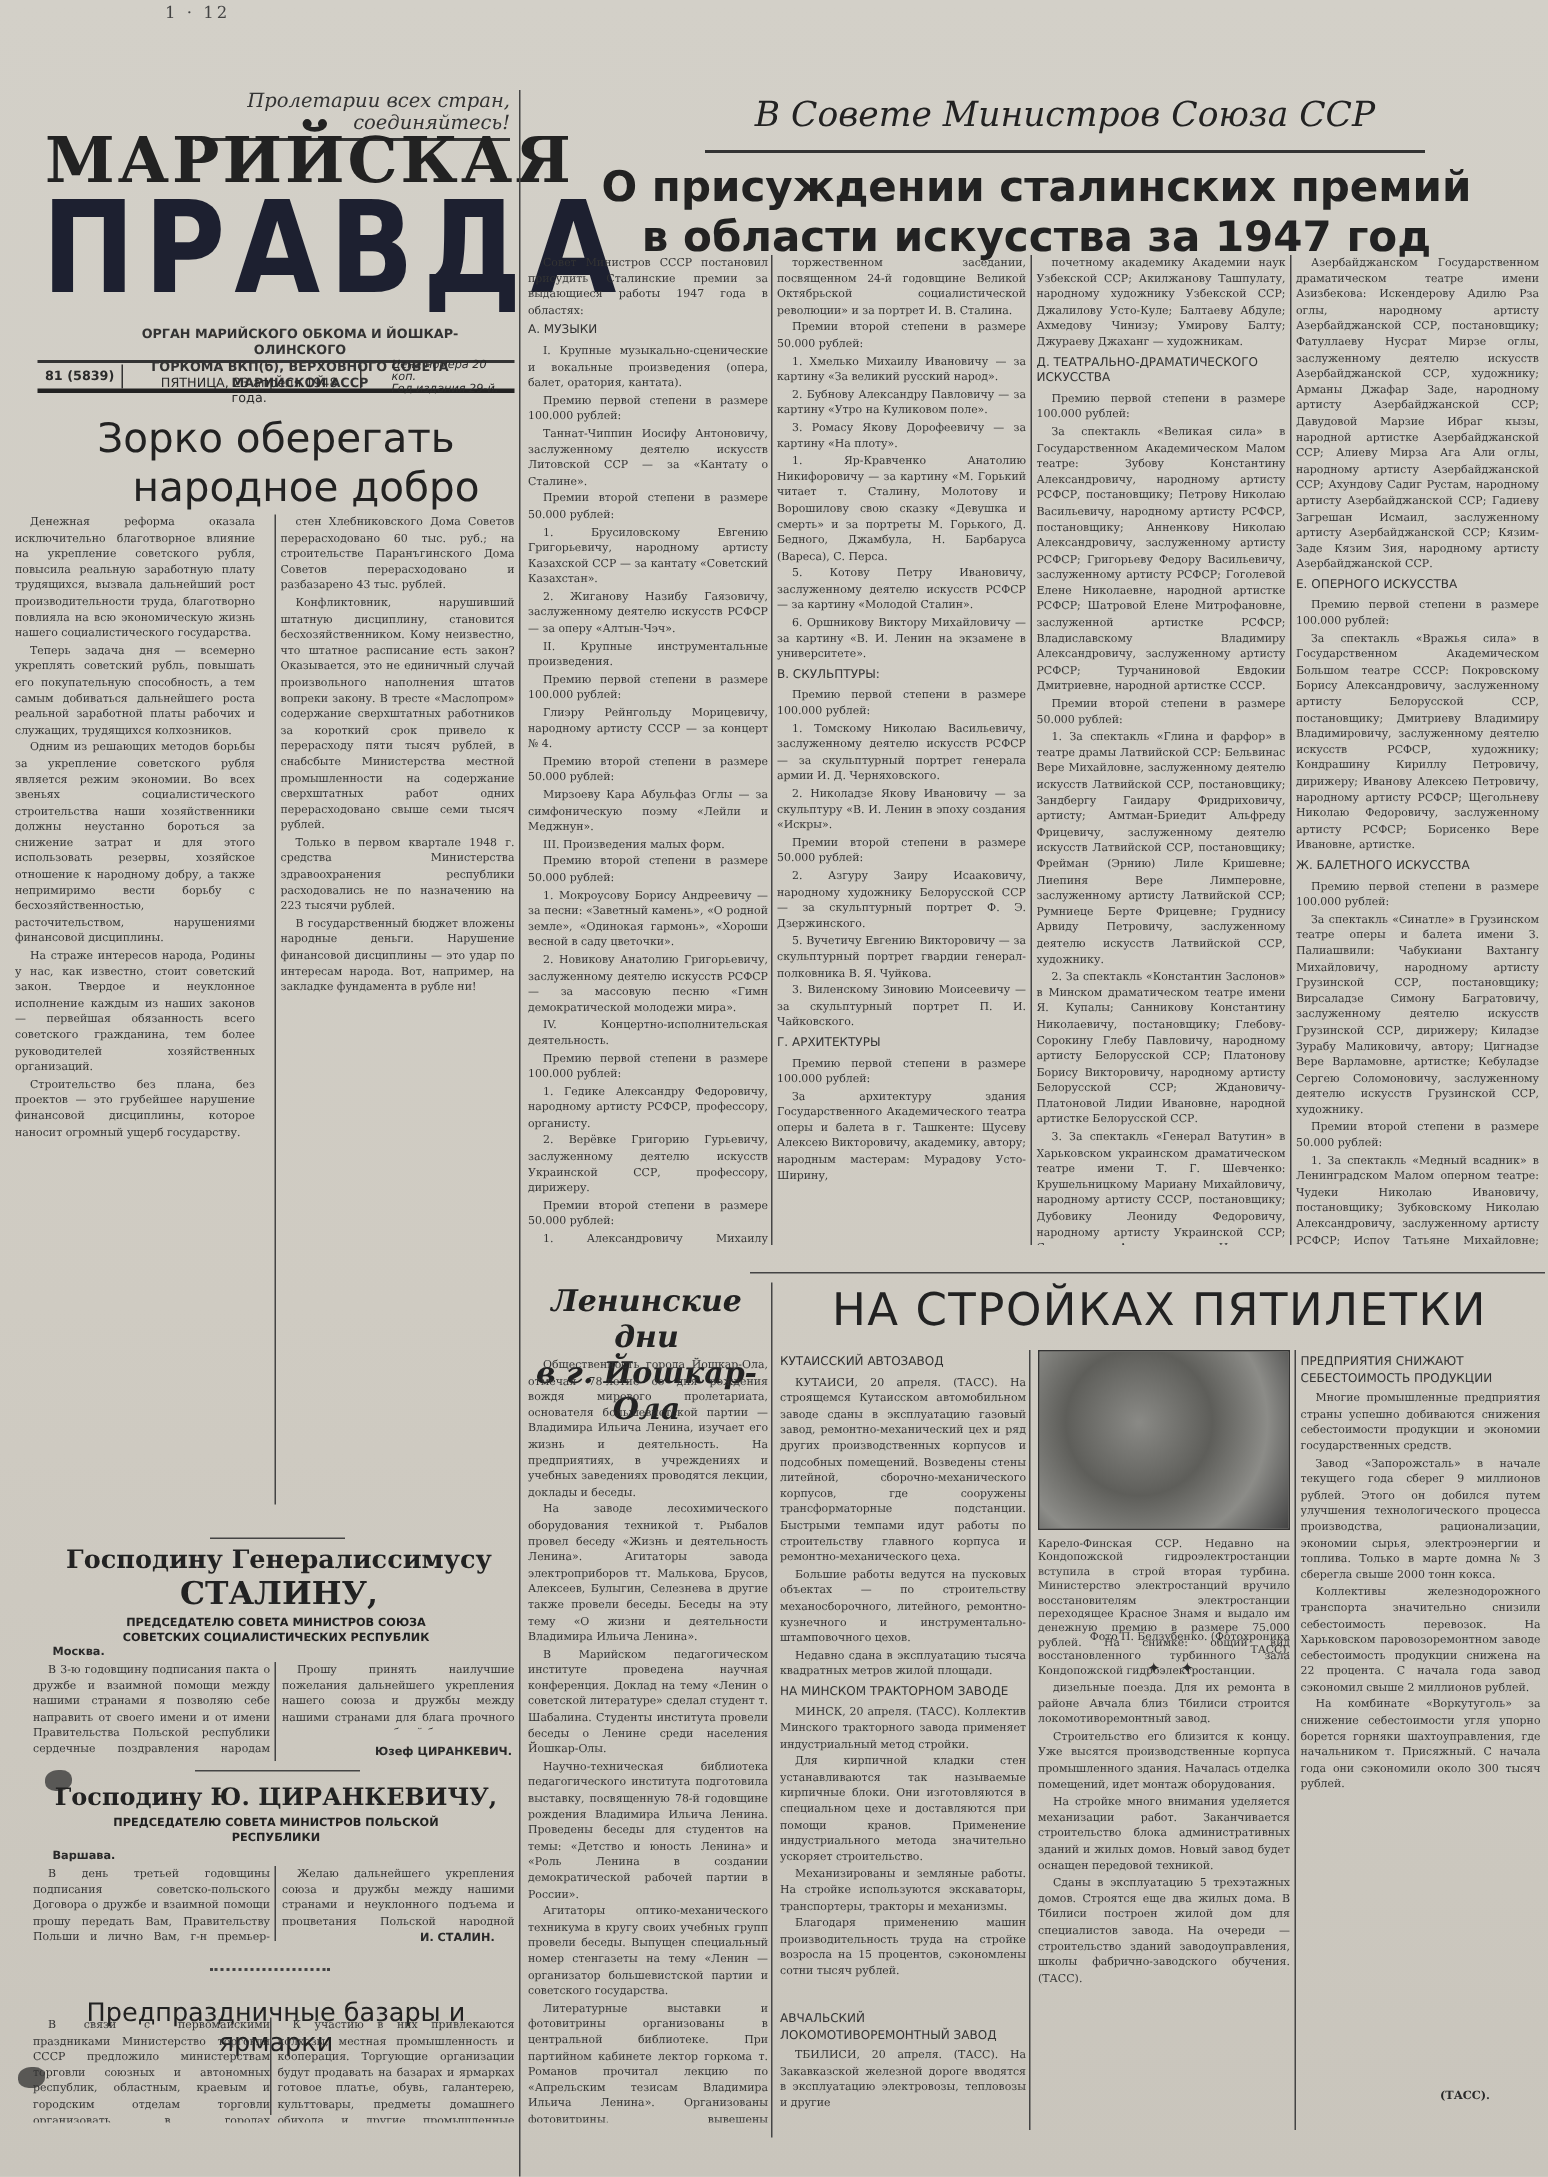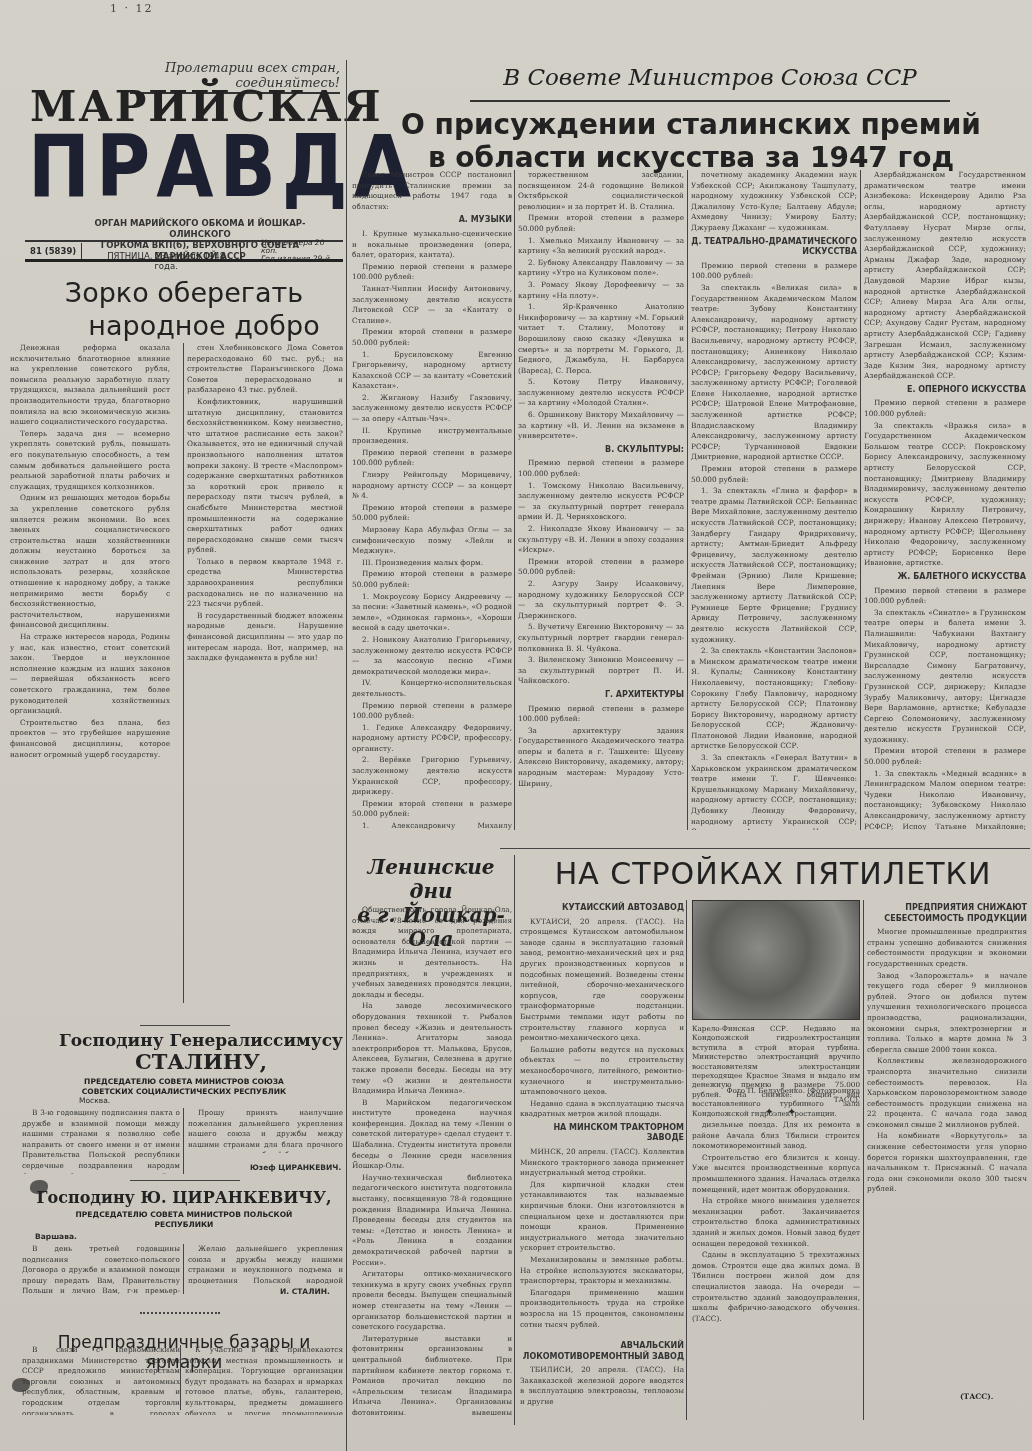--- a/index.html
+++ b/index.html
@@ -22,21 +22,21 @@
   .issuebar div { padding: 0 5px; }
   .issuebar .sep { border-left: 1px solid #333; height: 16px; }
   .price { font-size: 7.5px; line-height: 8px; font-style: italic; }
   .h-sans { font-family: "DejaVu Sans", sans-serif; font-weight: bold; text-align: center; color: #222; }
   .h-serif { font-family: "DejaVu Serif", serif; font-weight: bold; text-align: center; color: #222; }
   .kicker { left: 470px; top: 64px; width: 480px; font-style: italic; font-size: 23px; text-align: center; color: #222; }
   .kline { left: 470px; top: 100px; width: 480px; border-top: 2px solid #333; }
   .mainhead { left: 350px; top: 108px; width: 682px; font-size: 28px; line-height: 33px; }
   .col { font-size: 7.3px; line-height: 10.6px; text-align: justify; color: #333; overflow: hidden; }
   .col p { text-indent: 10px; margin-bottom: 1px; }
-  .col .sub { text-align: right; font-family: "DejaVu Sans", sans-serif; font-weight: bold; font-size: 8px; margin: 3px 0; text-indent: 0; }
+  .col .sub { text-align: left; font-family: "DejaVu Sans", sans-serif; font-weight: normal; font-size: 8px; margin: 3px 0; text-indent: 0; }
   .vrule { border-left: 1px solid #444; }
   .hrule { border-top: 1px solid #444; }
   .photo { background: radial-gradient(circle at 40% 40%, #8a8a86 0%, #5e5e5a 40%, #8c8c88 70%, #444 100%); border: 1px solid #333; }
   .caption { font-size: 7.2px; line-height: 9.4px; color: #333; text-align: justify; }
   .smudge { width: 18px; height: 14px; background: #333; border-radius: 50% 40% 50% 40%; opacity: .75; }
 </style>
 </head>
 <body>
 
 <div class="page">
@@ -76,29 +76,29 @@
   </div>
   <div class="abs vrule" style="left:183px;top:343px;height:660px;"></div>
   <div class="abs col" style="left:187px;top:343px;width:156px;height:650px;">
     <p>стен Хлебниковского Дома Советов перерасходовано 60 тыс. руб.; на строительстве Паранъгинского Дома Советов перерасходовано и разбазарено 43 тыс. рублей.</p>
     <p>Конфликтовник, нарушивший штатную дисциплину, становится бесхозяйственником. Кому неизвестно, что штатное расписание есть закон? Оказывается, это не единичный случай произвольного наполнения штатов вопреки закону. В тресте «Маслопром» содержание сверхштатных работников за короткий срок привело к перерасходу пяти тысяч рублей, в снабсбыте Министерства местной промышленности на содержание сверхштатных работ одних перерасходовано свыше семи тысяч рублей.</p>
     <p>Только в первом квартале 1948 г. средства Министерства здравоохранения республики расходовались не по назначению на 223 тысячи рублей.</p>
     <p>В государственный бюджет вложены народные деньги. Нарушение финансовой дисциплины — это удар по интересам народа. Вот, например, на закладке фундамента в рубле ни!</p>
   </div>
 
   <div class="abs hrule" style="left:140px;top:1025px;width:90px;"></div>
-  <div class="abs h-serif" style="left:42px;top:1030px;width:318px;font-size:17px;line-height:21px;text-align:center;">
+  <div class="abs h-serif" style="left:27px;top:1030px;width:318px;font-size:17px;line-height:21px;text-align:center;">
     <div>Господину Генералиссимусу</div>
     <div style="font-size:21px;">СТАЛИНУ,</div>
   </div>
   <div class="abs h-sans" style="left:25px;top:1077px;width:318px;font-size:7.5px;line-height:10px;">
     <div>ПРЕДСЕДАТЕЛЮ СОВЕТА МИНИСТРОВ СОЮЗА</div>
     <div>СОВЕТСКИХ СОЦИАЛИСТИЧЕСКИХ РЕСПУБЛИК</div>
   </div>
-  <div class="abs" style="left:35px;top:1096px;font-size:7.5px;font-weight:normal;font-family:'DejaVu Sans',sans-serif;margin-left:44px;">Москва.</div>
+  <div class="abs" style="left:35px;top:1096px;font-size:7.5px;font-weight:bold;font-family:'DejaVu Sans',sans-serif;">Москва.</div>
   <div class="abs col" style="left:22px;top:1108px;width:158px;height:66px;">
     <p>В 3-ю годовщину подписания пакта о дружбе и взаимной помощи между нашими странами я позволяю себе направить от своего имени и от имени Правительства Польской республики сердечные поздравления народам Советского Союза, а также лично Вам, господин премьер.</p>
   </div>
   <div class="abs vrule" style="left:183px;top:1108px;height:66px;"></div>
   <div class="abs col" style="left:188px;top:1108px;width:155px;height:45px;">
     <p>Прошу принять наилучшие пожелания дальнейшего укрепления нашего союза и дружбы между нашими странами для блага прочного мира, а также всеобщей безопасности.</p>
   </div>
   <div class="abs" style="left:250px;top:1163px;font-size:7.5px;font-family:'DejaVu Sans',sans-serif;font-weight:bold;">Юзеф ЦИРАНКЕВИЧ.</div>
   <div class="abs smudge" style="left:30px;top:1180px;"></div>
 

